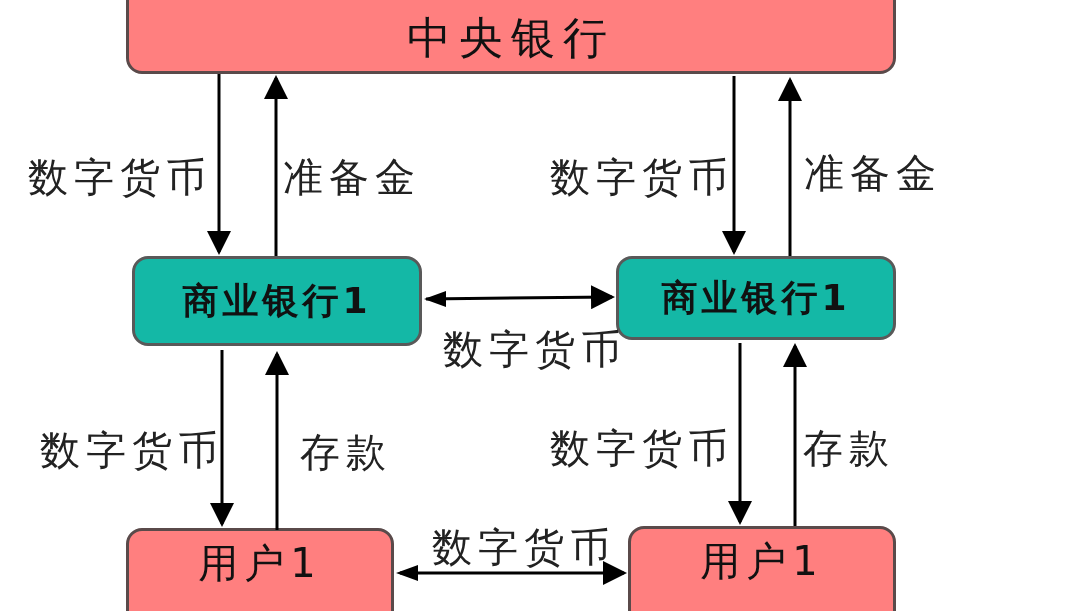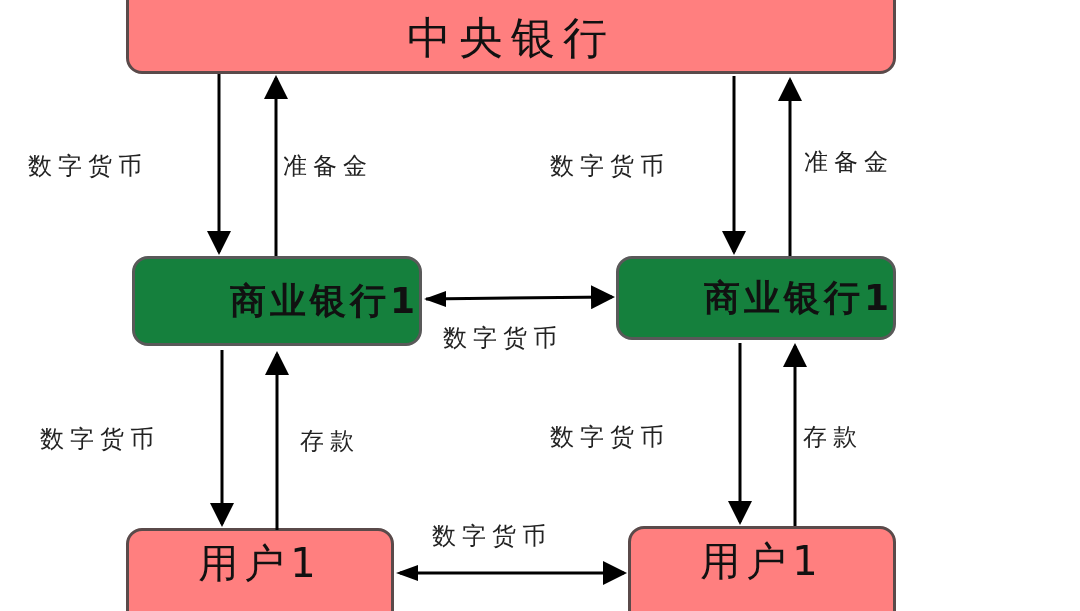--- a/index.html
+++ b/index.html
@@ -1,27 +1,27 @@
 <!DOCTYPE html>
 <html><head>
 <meta charset="utf-8">
 <style>
   html,body{margin:0;padding:0;background:#ffffff;}
   body{width:1080px;height:611px;overflow:hidden;position:relative;font-family:"DejaVu Serif",serif;}
   .box{position:absolute;box-sizing:border-box;border:3px solid #5a4a4a;border-radius:16px;display:flex;align-items:center;justify-content:center;color:#111;}
   .red{background:#ff7f7f;}
-  .gray{background:#15803d;border-color:#595959;justify-content:flex-end;}
+  .gray{background:#14b8a6;border-color:#595959;}
   .central{left:126px;top:-20px;width:770px;height:94px;font-size:44px;letter-spacing:8px;padding-top:22px;}
   .bank{height:90px;font-size:36px;font-weight:bold;letter-spacing:4px;font-family:"DejaVu Sans",sans-serif;}
   .bank1{left:132px;top:256px;width:290px;}
   .bank2{left:616px;top:256px;width:280px;height:84px;}
   .user{height:110px;font-size:40px;letter-spacing:6px;font-family:"DejaVu Sans",sans-serif;}
   .user1{left:126px;top:528px;width:268px;}
   .user2{left:628px;top:526px;width:268px;}
-  .lbl{position:absolute;font-size:24px;color:#222;letter-spacing:6px;white-space:nowrap;text-align:right;}
+  .lbl{position:absolute;font-size:40px;color:#222;letter-spacing:6px;white-space:nowrap;text-align:right;}
   svg.arrows{position:absolute;left:0;top:0;}
 </style>
 </head>
 <body>
 
 <div class="box red central">
   <span>中央银行</span>
 </div>
 
 <div class="box gray bank bank1">

